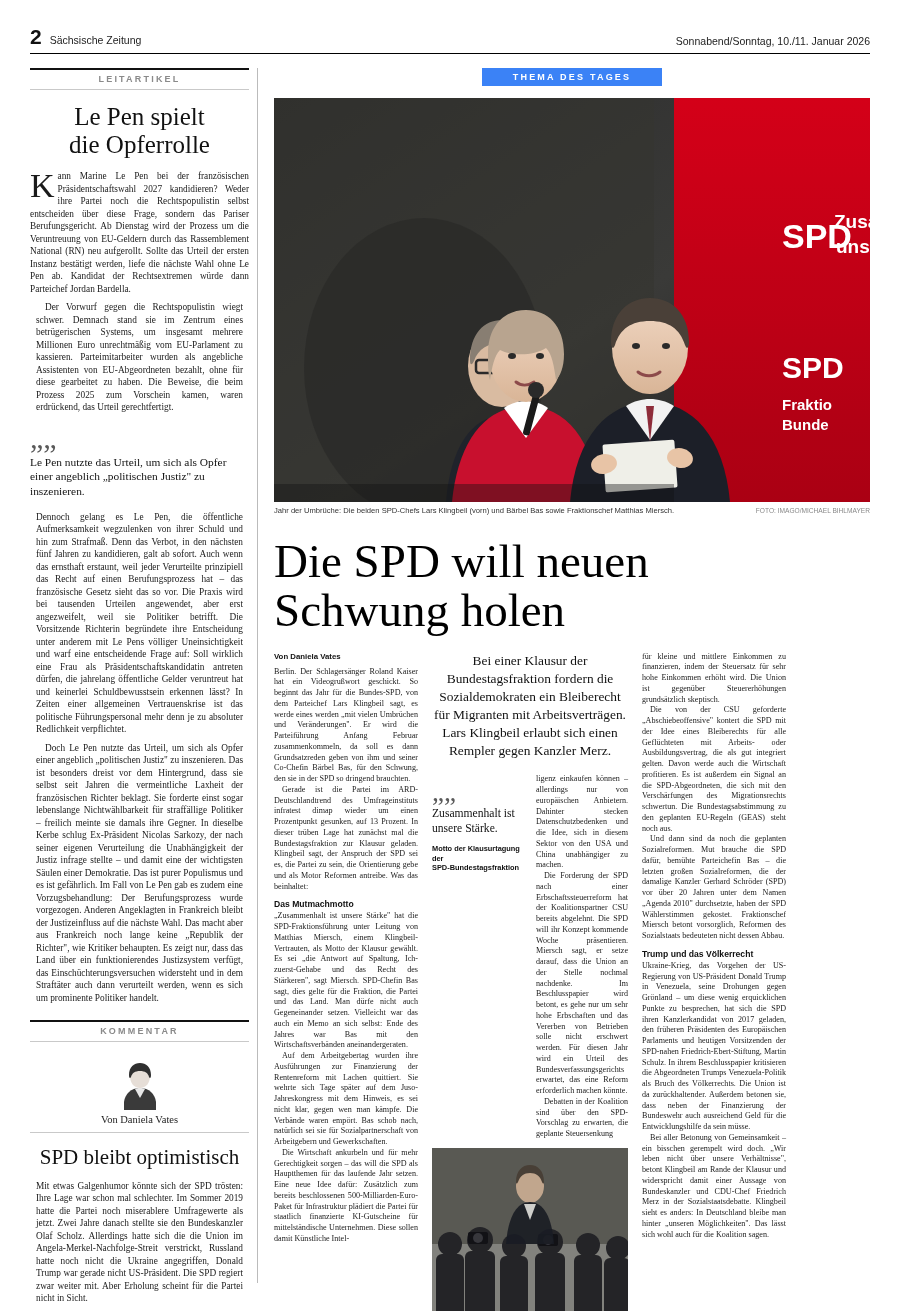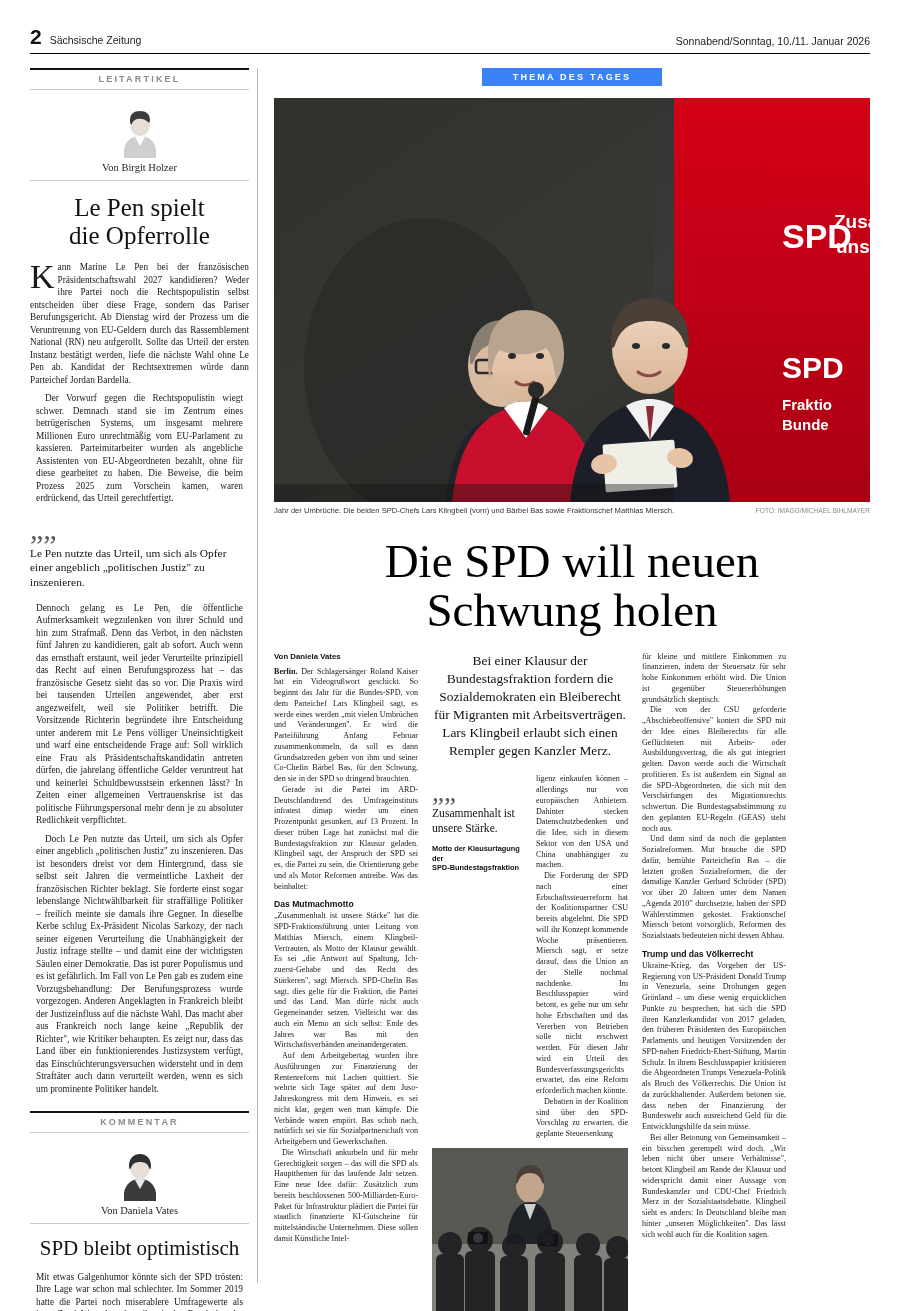--- a/index.html
+++ b/index.html
@@ -200,21 +200,21 @@
     font-size: 7.6px;
     color: #333;
     padding: 4px 0 0;
     gap: 10px;
   }
   .caption-credit { color: #888; white-space: nowrap; font-size: 6.6px; }
   .main-head {
     font-family: "Liberation Serif", serif;
     font-size: 47px;
     line-height: 1.05;
-    text-align: center;
+    text-align: left;
     font-weight: 400;
     margin: 22px 0 16px;
     color: #000;
   }
   .sub-grid {
     display: flex;
     gap: 14px;
   }
   .sub-col { }
   .sub-col.c1 { width: 144px; }
@@ -243,21 +243,21 @@
   }
   .cols-text {
     font-size: 8.1px;
     line-height: 1.33;
     text-align: justify;
     color: #1a1a1a;
     hyphens: auto;
   }
   .cols-text p { margin: 0; text-indent: 8px; }
   .cols-text p.first { text-indent: 0; }
-  .lead-bold { font-weight: 700; }
+  .lead-bold { font-weight: 400; }
   .quote-block {
     margin: 10px 0 10px;
   }
   .quote-block .qm {
     font-family: "Liberation Serif", serif;
     font-size: 27px;
     line-height: 0.6;
     color: #5a5a5a;
     display: block;
     margin-bottom: 7px;
@@ -298,32 +298,20 @@
       <div class="mh-right">Sonnabend/Sonntag, 10./11. Januar 2026</div>
     </div>
   </div>
 
   <div class="grid">
 
     <div class="col-left">
 
       <div class="kicker">LEITARTIKEL</div>
 
-      <div class="author-block">
-        <div class="portrait">
-          <svg width="58" height="58" viewBox="0 0 58 58">
-            <rect width="58" height="58" fill="#ffffff"></rect>
-            <path d="M29 13c7 0 10 5 10 11 0 7-4 12-10 12s-10-5-10-12c0-6 3-11 10-11z" fill="#e6ded7"></path>
-            <path d="M19 20c0-6 4-9 10-9s10 3 10 9c0 2-1 3-2 2-3-3-7-4-11-3-3 1-5 3-5 5-1 1-2 0-2-4z" fill="#3b3b3b"></path>
-            <path d="M29 36c9 0 15 6 16 14v8H13v-8c1-8 7-14 16-14z" fill="#cfcfcf"></path>
-            <path d="M24 37l5 9 5-9c-1-1-3-1-5-1s-4 0-5 1z" fill="#ffffff"></path>
-          </svg>
-        </div>
-        <div class="byline">Von Birgit Holzer</div>
-      </div>
 
       <h1 class="headline-left">
         <span>Le Pen spielt</span><br>
         <span>die Opferrolle</span>
       </h1>
 
       <div class="dropcap-para">Kann Marine Le Pen bei der französischen Präsidentschaftswahl 2027 kandidieren? Weder ihre Partei noch die Rechtspopulistin selbst entscheiden über diese Frage, sondern das Pariser Berufungsgericht. Ab Dienstag wird der Prozess um die Veruntreuung von EU-Geldern durch das Rassemblement National (RN) neu aufgerollt. Sollte das Urteil der ersten Instanz bestätigt werden, liefe die nächste Wahl ohne Le Pen ab. Kandidat der Rechtsextremen würde dann Parteichef Jordan Bardella.</div>
       <div class="body-text" style="margin-top:0;">
         <p>Der Vorwurf gegen die Rechtspopulistin wiegt schwer. Demnach stand sie im Zentrum eines betrügerischen Systems, um insgesamt mehrere Millionen Euro unrechtmäßig vom EU-Parlament zu kassieren. Parteimitarbeiter wurden als angebliche Assistenten von EU-Abgeordneten bezahlt, ohne für diese gearbeitet zu haben. Die Beweise, die beim Prozess 2025 zum Vorschein kamen, waren erdrückend, das Urteil gerechtfertigt.</p>
       </div>

